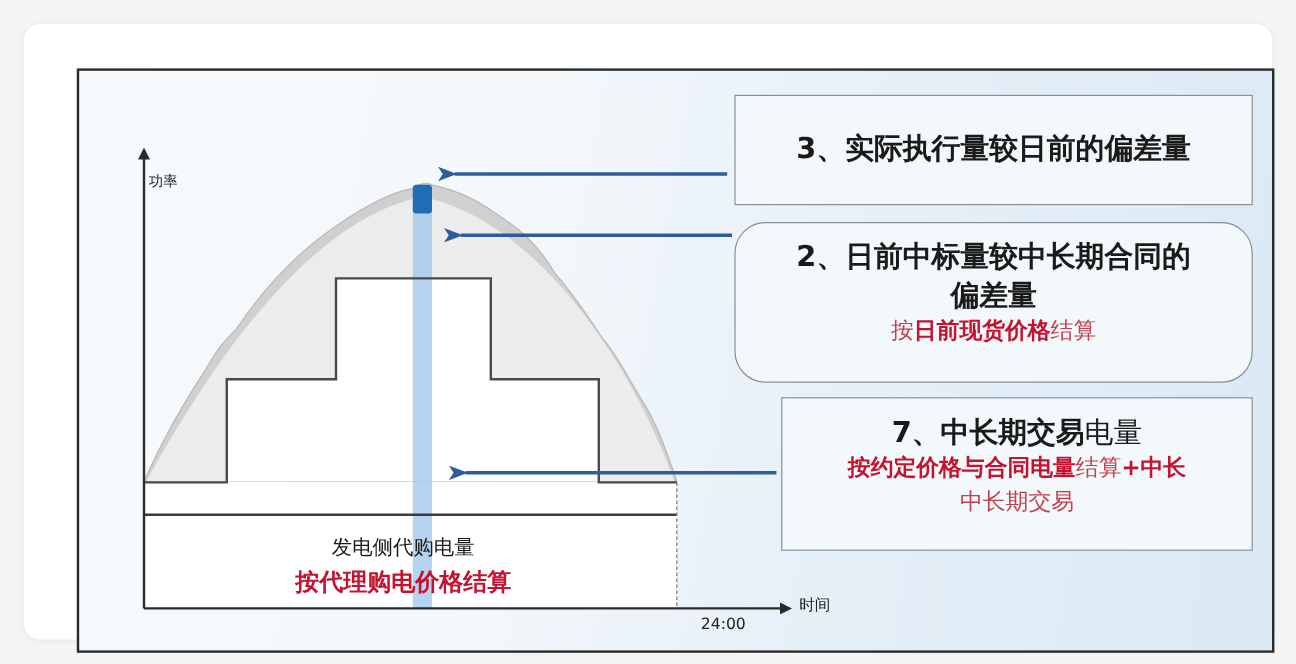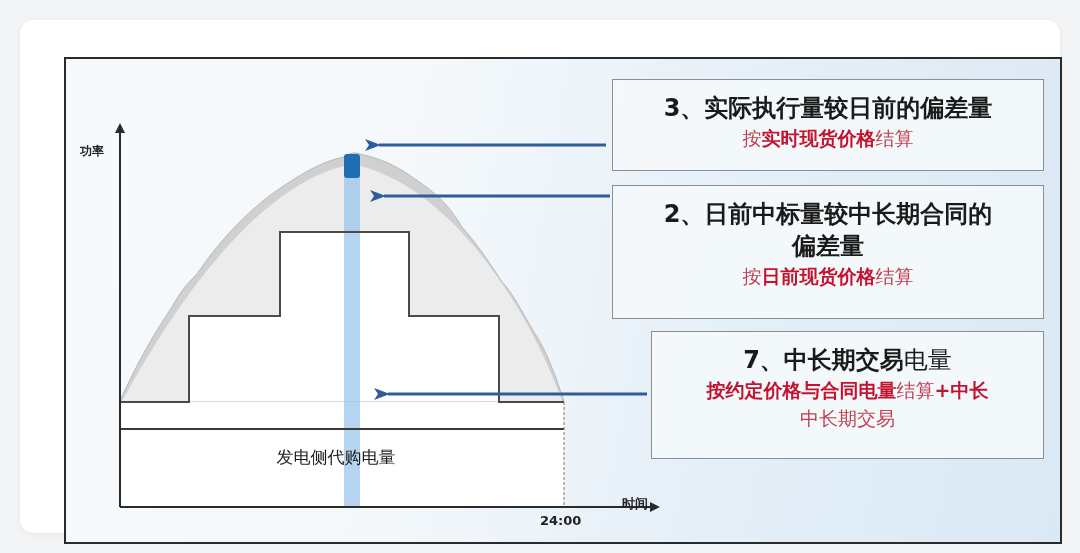--- a/index.html
+++ b/index.html
@@ -20,21 +20,21 @@
   }
   svg.diagram { position:absolute; left:0; top:0; }
   .info-box {
     position:absolute; background:rgba(244,248,251,0.92);
     border:1.5px solid #8b8f94; box-sizing:border-box; text-align:center;
   }
   .box-title { font-weight:bold; color:#1a1a1a; font-size:24px; line-height:32px; }
   .box-sub { font-size:19px; line-height:28px; color:#c0203a; }
   .box-sub b { color:#c4122f; font-weight:bold; }
   .box-sub .plain { color:#c0404f; font-weight:normal; }
-  .axis-label { position:absolute; font-size:12px; font-weight:bold; color:#222; }
+  .axis-label { position:absolute; font-size:12px; font-weight:normal; color:#222;margin-left:44px; }
   .bottom-label { position:absolute; text-align:center; }
   .bottom-title { font-size:17px; font-weight:normal; color:#1a1a1a; line-height:30px; }
   .bottom-sub { font-size:20px; font-weight:bold; color:#c4122f; line-height:26px; }
 </style>
 </head>
 <body>
 
 <div class="card">
   <div class="figure">
 
@@ -77,30 +77,28 @@
       <line x1="588" y1="174" x2="362" y2="174" stroke="#2f5d99" stroke-width="3" marker-end="url(#bluehead)"></line>
       <line x1="625" y1="372" x2="366" y2="372" stroke="#2f5d99" stroke-width="3" marker-end="url(#bluehead)"></line>
     </svg>
 
     <div class="axis-label" style="left:14px; top:84px;">功率</div>
     <div class="axis-label" style="left:474px; top:454px; font-size:13px;">24:00</div>
     <div class="axis-label" style="left:556px; top:436px; font-size:13px;">时间</div>
 
     <div class="bottom-label" style="left:120px; top:383px; width:300px;">
       <div class="bottom-title">发电侧代购电量</div>
+      <div class="bottom-sub">按代理购电价格结算</div>
     </div>
 
-    <div class="info-box" style="left:546px; top:20px; width:432px; height:92px; padding-top:12px;">
+    <div class="info-box" style="left:546px; top:20px; width:432px; height:92px; padding-top:28px;">
       <div class="box-title">3、实际执行量较日前的偏差量</div>
-      <div class="box-sub">
-        <span class="plain">按</span><b>实时现货价格</b><span class="plain">结算</span>
-      </div>
     </div>
 
-    <div class="info-box" style="left:546px; top:126px; width:432px; height:134px; padding-top:12px;">
+    <div class="info-box" style="left:546px; top:126px; width:432px; height:134px; padding-top:12px;border-radius:26px;">
       <div class="box-title">2、日前中标量较中长期合同的</div>
       <div class="box-title">偏差量</div>
       <div class="box-sub">
         <span class="plain">按</span><b>日前现货价格</b><span class="plain">结算</span>
       </div>
     </div>
 
     <div class="info-box" style="left:585px; top:272px; width:393px; height:128px; padding-top:12px;">
       <div class="box-title">
         <span>7、中长期交易</span><span style="font-weight:normal;text-align:right;">电量</span>

